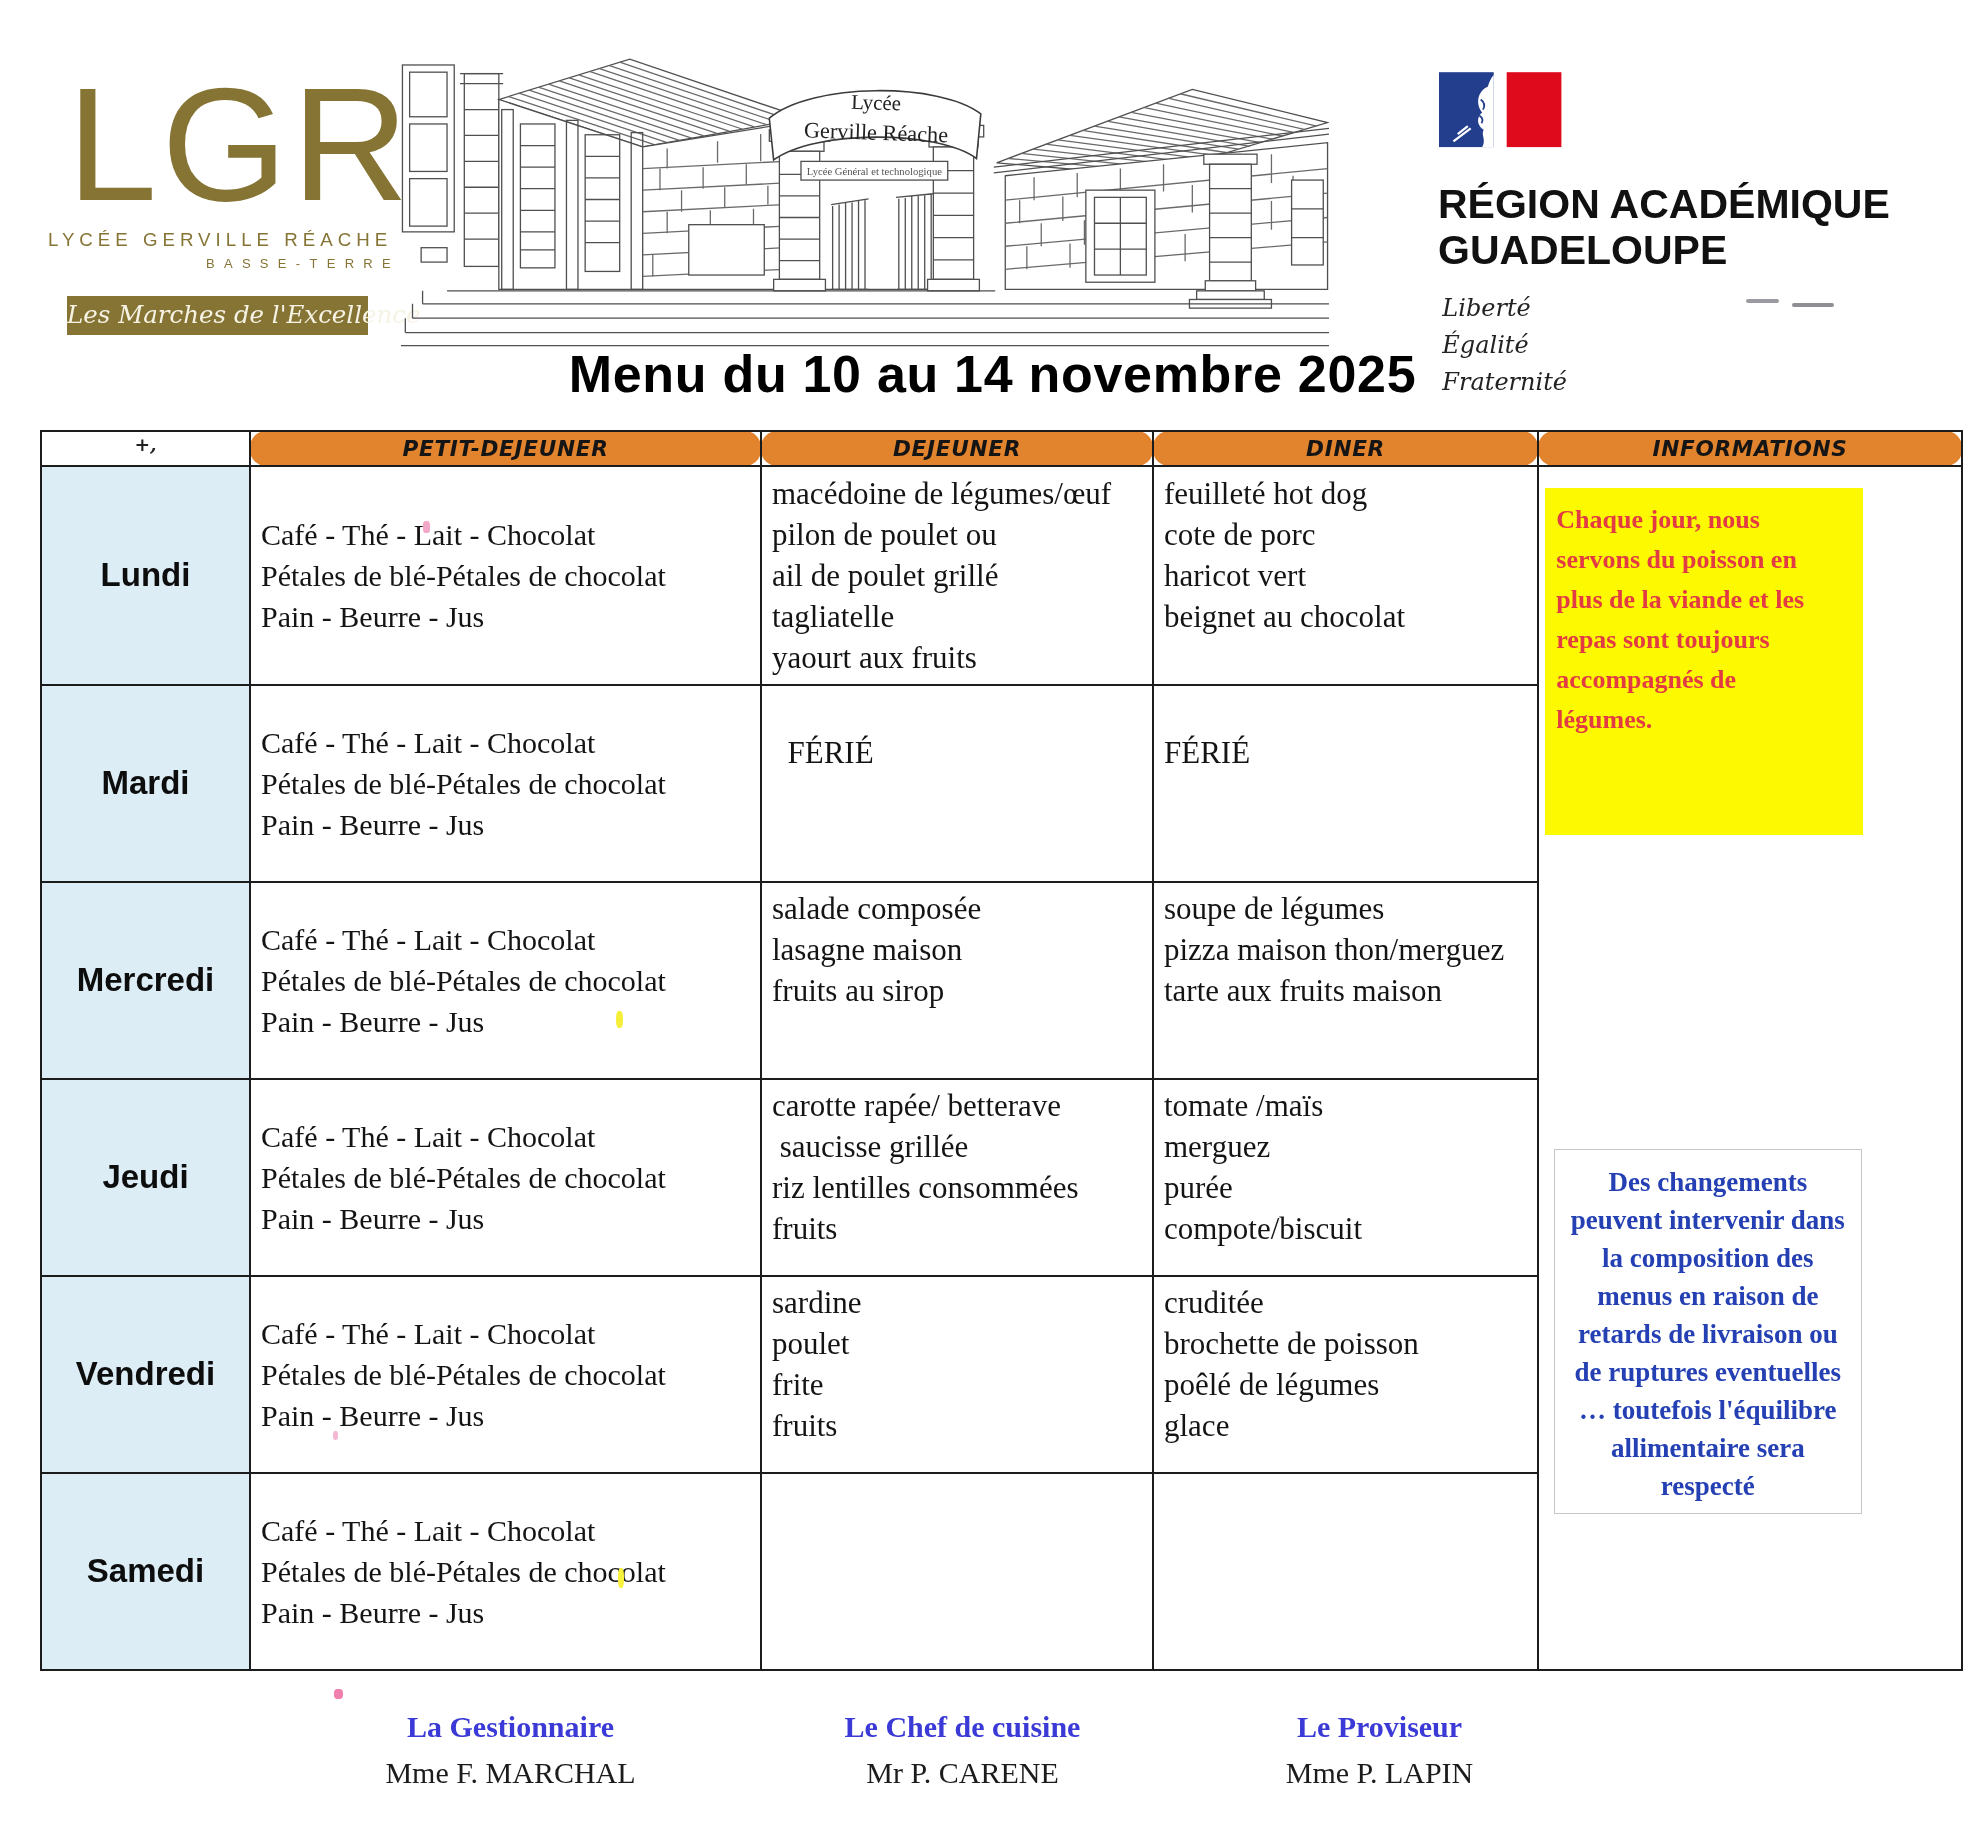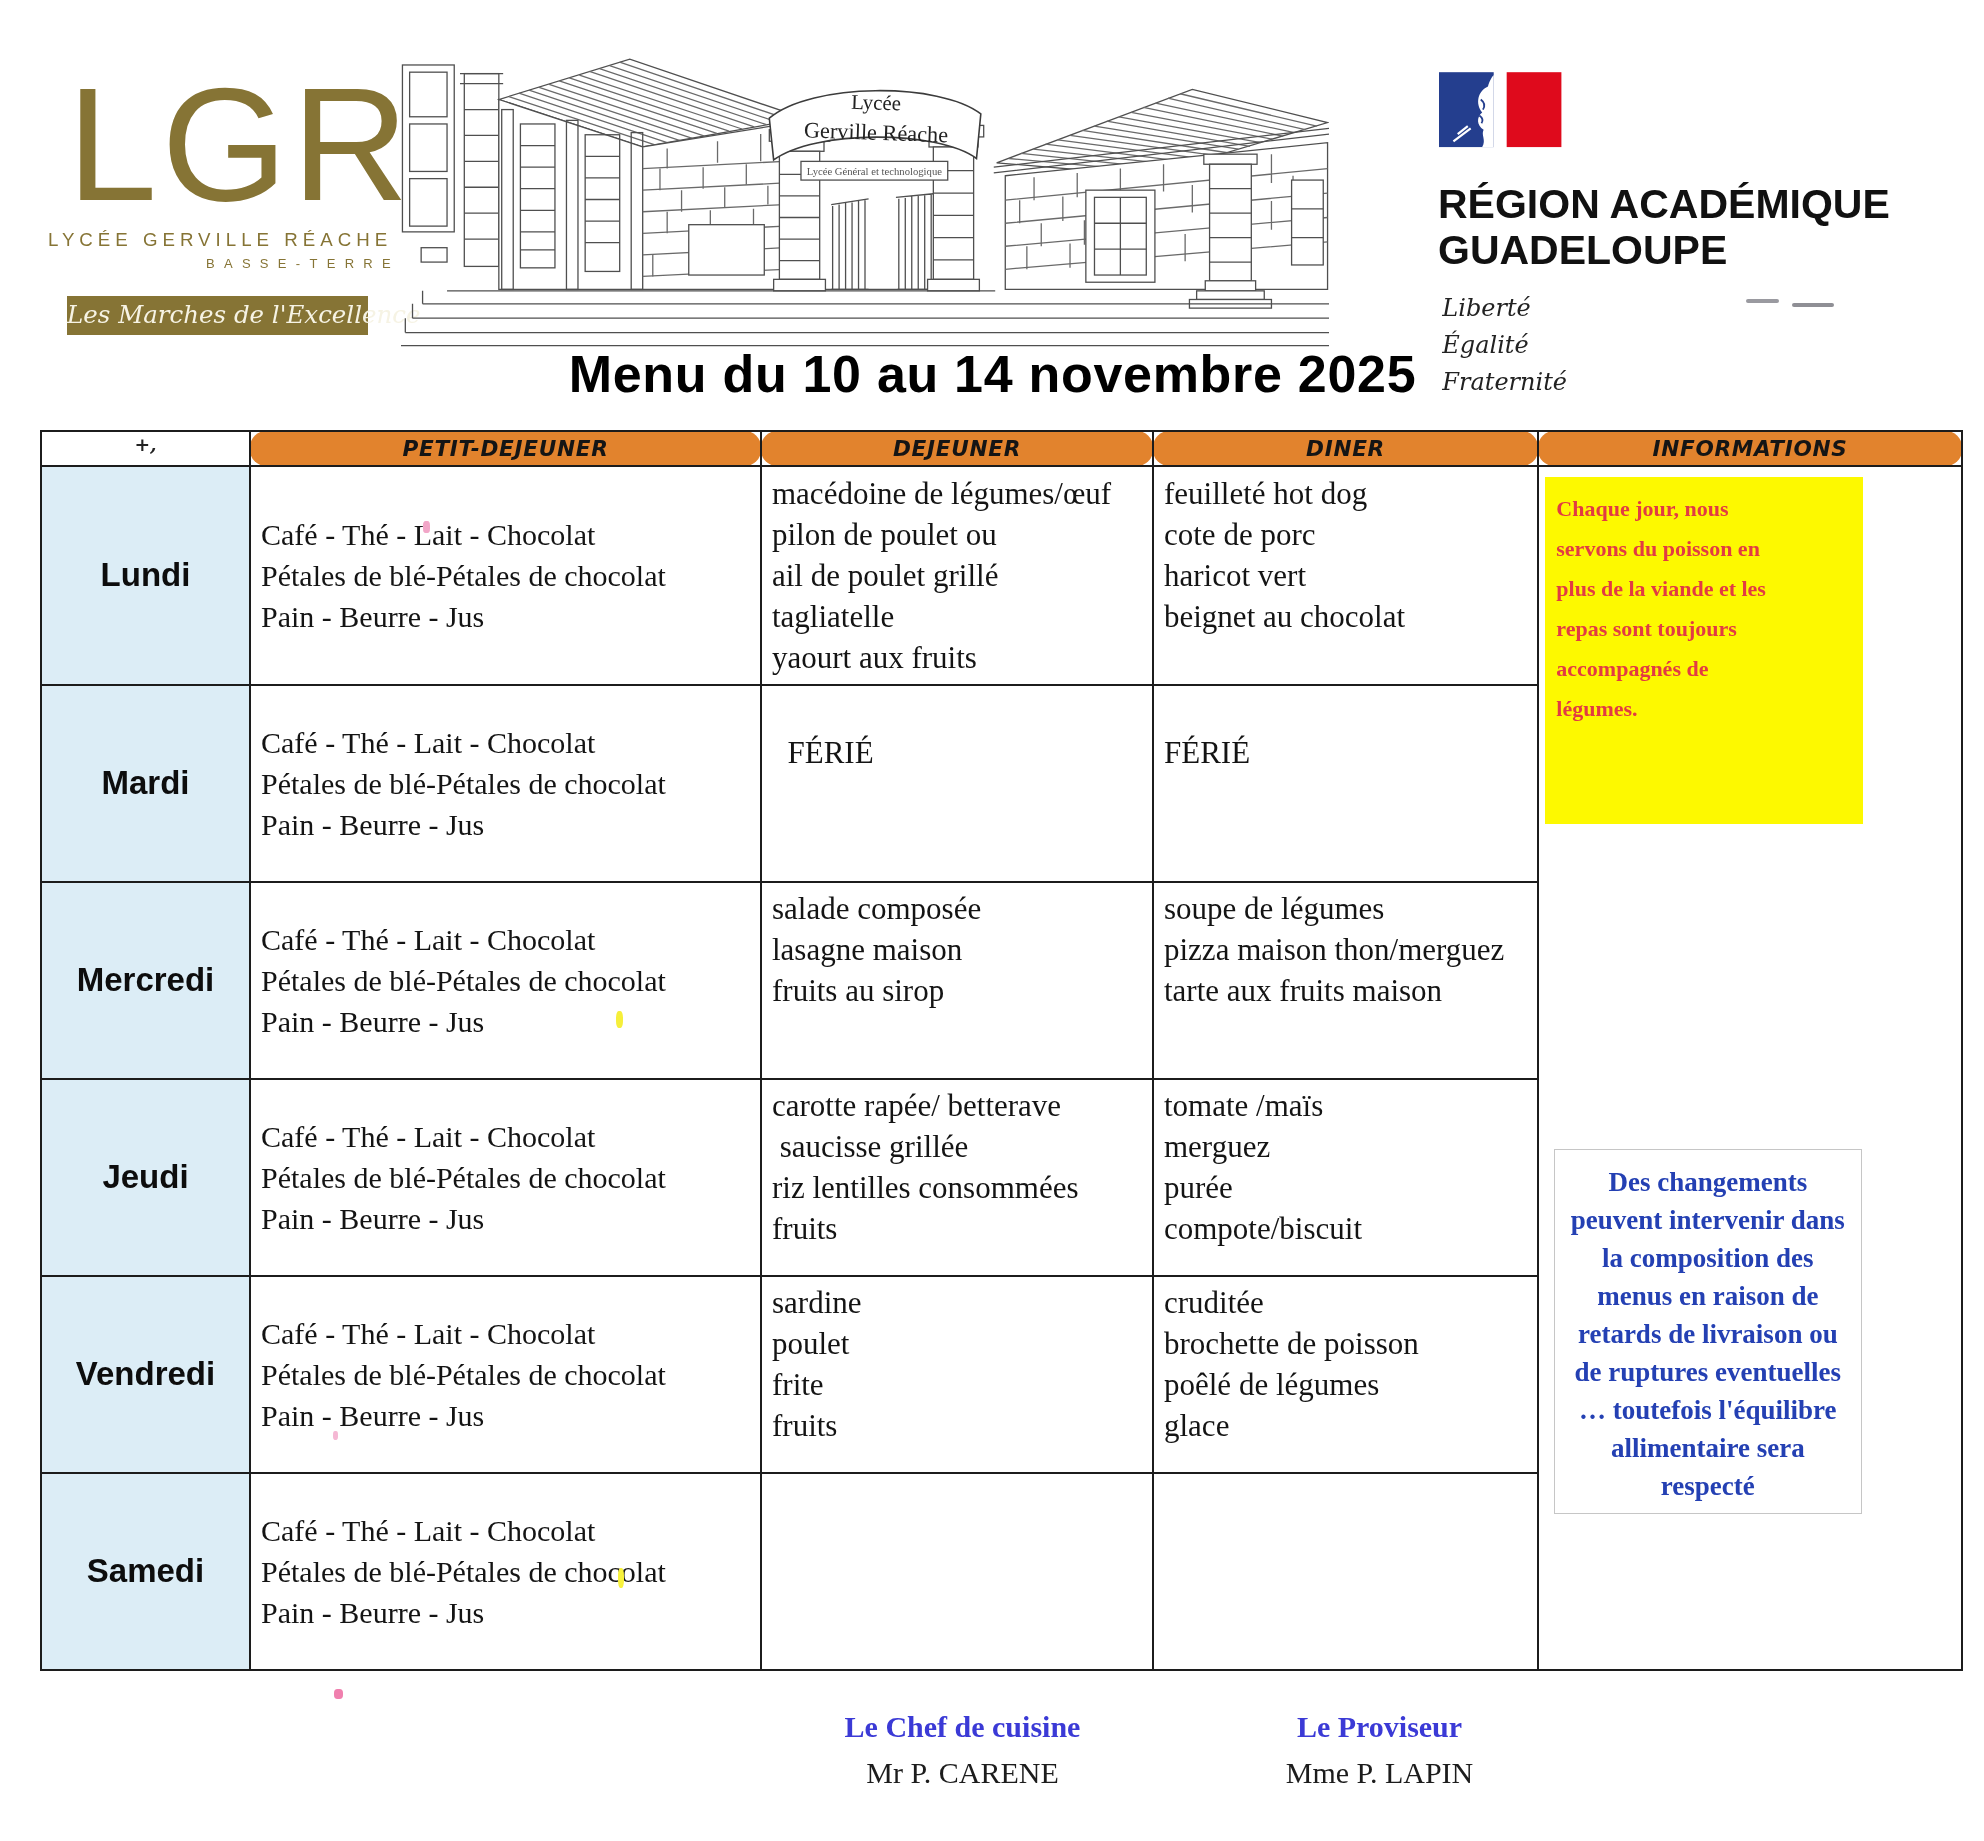--- a/index.html
+++ b/index.html
@@ -45,22 +45,22 @@
        text-align:center;font-family:"DejaVu Serif",serif;font-style:italic;font-size:18.7px;
        font-weight:bold;color:#222;padding-top:1.4px;}
   td.day{background:#dcedf6;text-align:center;vertical-align:middle;
        font-family:"Liberation Sans",sans-serif;font-weight:bold;font-size:33px;color:#0d0d0d;margin-left:36px;}
   td.meal{vertical-align:top;padding:5.8px 10px;font-size:31px;line-height:41px;
        white-space:pre-wrap;color:#141414;}
   td.meal.bf{vertical-align:middle;font-size:30px;}
   tr.r0 td{height:206px;}
   tr.r1 td,tr.r2 td,tr.r3 td,tr.r4 td,tr.r5 td{height:197px;}
   td.info{vertical-align:top;position:relative;padding:0;}
-  .note-yellow{position:absolute;left:5.8px;top:10px;width:318px;height:347px;background:#fdf900;
-       box-sizing:border-box;padding:11.5px 11.5px;color:#e23b43;font-weight:bold;font-size:22px;
+  .note-yellow{position:absolute;left:5.8px;top:21px;width:318px;height:347px;background:#fdf900;
+       box-sizing:border-box;padding:11.5px 11.5px;color:#e23b43;font-weight:bold;font-size:26px;
        line-height:40px;white-space:pre-wrap;font-family:"Liberation Serif",serif;}
   .note-blue{position:absolute;left:5.8px;top:682px;width:308px;height:365px;border:1.4px solid #c6c6c6;
        box-sizing:border-box;padding:13px 5.8px;color:#2440b3;font-weight:bold;font-size:27px;
        line-height:38px;text-align:center;white-space:pre-wrap;font-family:"Liberation Serif",serif;margin-left:9px;}
 
   
   .sig{position:absolute;top:1710px;width:403px;text-align:center;}
   .sig .sig-title{font-family:"Liberation Serif",serif;font-weight:bold;font-size:30px;color:#3b3ad6;}
   .sig .sig-name{margin-top:11.5px;font-family:"Liberation Serif",serif;font-size:30px;color:#1c1c1c;}
   .sig1{left:309px;} .sig2{left:761px;} .sig3{left:1178px;}
@@ -308,20 +308,24 @@
       <td class="day">Samedi</td>
       <td class="meal bf">Café - Thé - Lait - Chocolat
 Pétales de blé-Pétales de chocolat
 Pain - Beurre - Jus</td>
       <td class="meal"></td>
       <td class="meal"></td>
     </tr>
   </tbody>
     </table>
 
+  <div class="sig sig1">
+    <div class="sig-title">La Gestionnaire</div>
+    <div class="sig-name">Mme F. MARCHAL</div>
+  </div>
   <div class="sig sig2">
     <div class="sig-title">Le Chef de cuisine</div>
     <div class="sig-name">Mr P. CARENE</div>
   </div>
   <div class="sig sig3">
     <div class="sig-title">Le Proviseur</div>
     <div class="sig-name">Mme P. LAPIN</div>
   </div>
 
   <div class="art art-pink1"></div>

